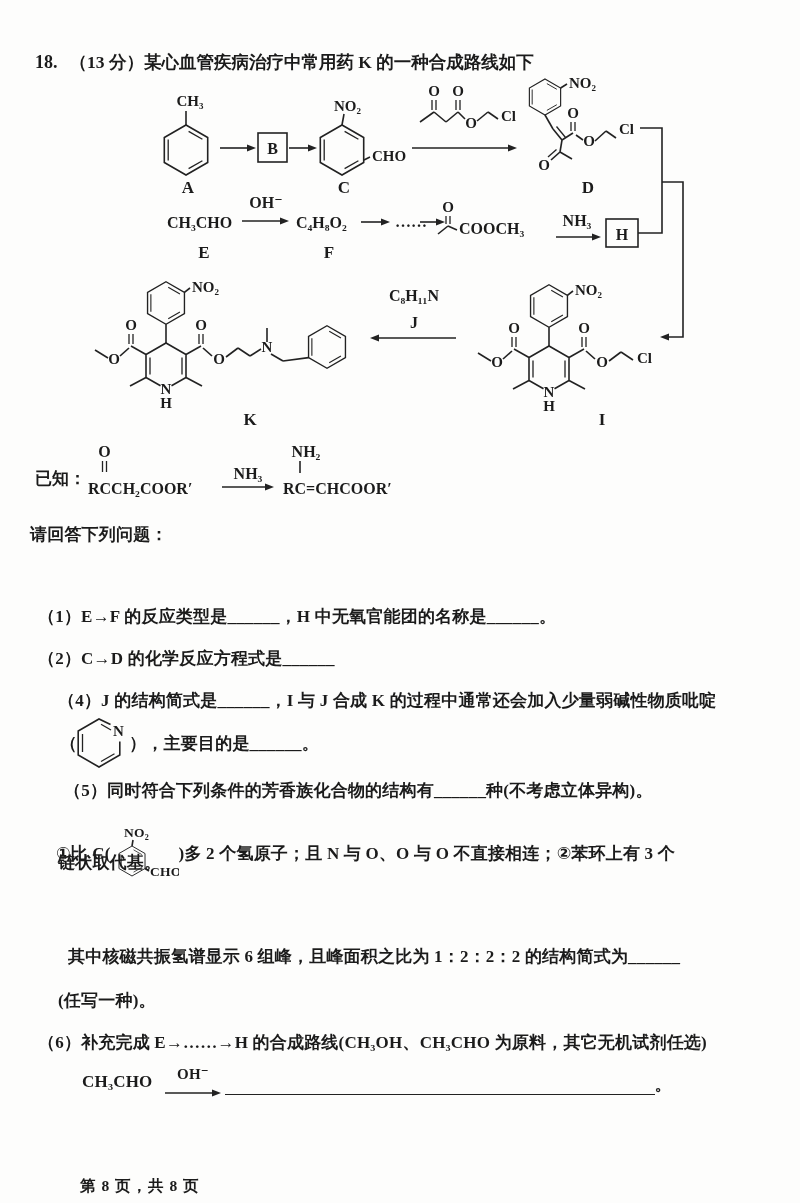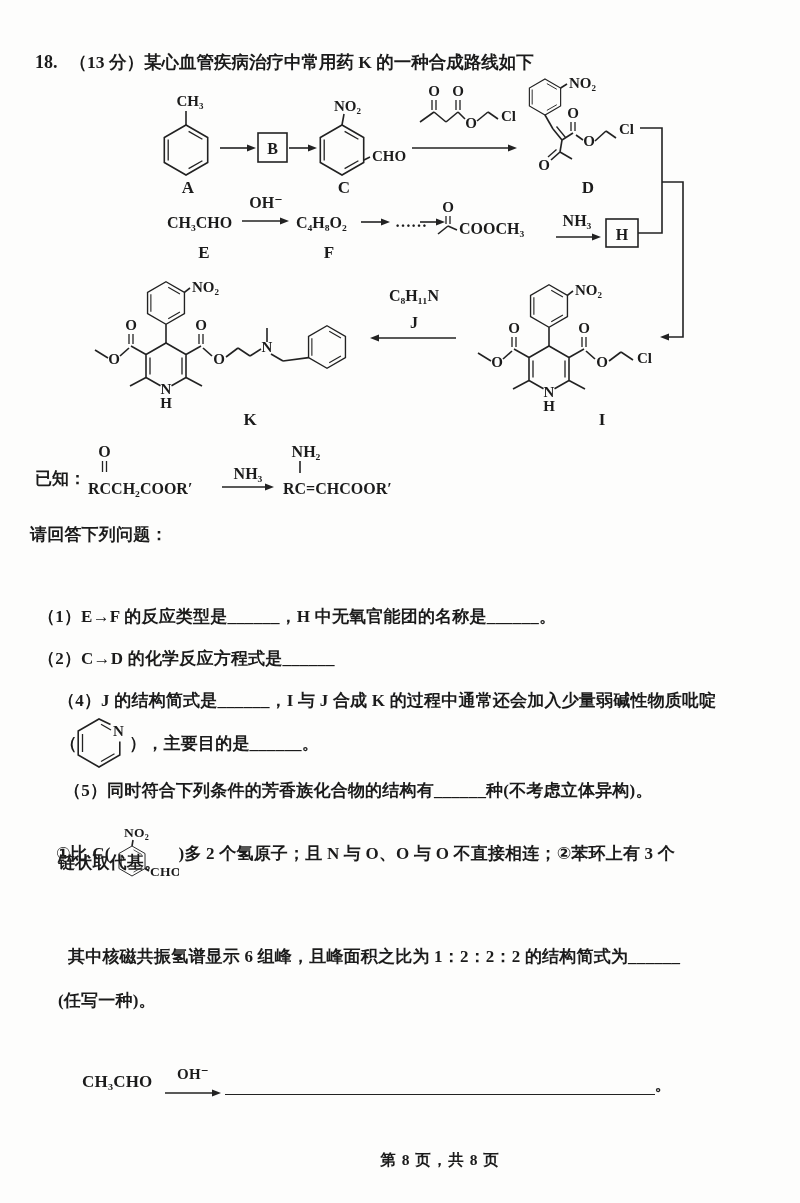--- a/index.html
+++ b/index.html
@@ -21,21 +21,21 @@
   .t15 { font-size:15px; }
   .t16 { font-size:16px; }
   .t17 { font-size:17px; }
   .mid { text-anchor:middle; }
   .bond  { stroke:#222; stroke-width:1.6; fill:none; }
   .bond2 { stroke:#222; stroke-width:1.3; fill:none; }
   .ah    { fill:#222; stroke:none; }
   .blankline { border-bottom:1.6px solid #222; height:0; }
   .titleline { position:absolute; left:35px; top:50px; font-size:17.5px; font-weight:600; white-space:nowrap; }
   .titleline .num { font-size:18px; margin-right:12px; }
-  .footer { position:absolute; left:80px; top:1150px; width:720px; text-align:center;
+  .footer { position:absolute; left:80px; top:1176px; width:720px; text-align:left;
             font-size:15.5px; font-weight:600; letter-spacing:1px; }
 </style>
 </head>
 <body>
 
 <div class="page">
 
   <div class="titleline">
     <span class="num">18.</span><span>（13 分）某心血管疾病治疗中常用药 K 的一种合成路线如下</span>
   </div>
@@ -287,20 +287,21 @@
       <text class="t13" x="13" y="12">NO₂</text>
       <line class="bond" x1="34" y1="43.5" x2="38" y2="46"></line>
       <text class="t13" x="39" y="51">CHO</text>
     </svg>
     <span>)多 2 个氢原子；且 N 与 O、O 与 O 不直接相连；②苯环上有 3 个</span>
   </div>
 
   <div class="q" style="left:58px; top:852px;">链状取代基。</div>
   <div class="q" style="left:68px; top:946px;">其中核磁共振氢谱显示 6 组峰，且峰面积之比为 1：2：2：2 的结构简式为______</div>
   <div class="q" style="left:58px; top:990px;">(任写一种)。</div>
+  <div class="q" style="left:38px; top:1032px;">（6）补充完成 E→……→H 的合成路线(CH₃OH、CH₃CHO 为原料，其它无机试剂任选)</div>
 
   <div class="q flexend" style="left:82px; top:1066px; height:34px;">
     <span style="margin-bottom:7px; margin-right:10px;">CH₃CHO</span>
     <svg width="62" height="34" viewBox="0 0 62 34">
       <text class="t15 mid" x="30" y="13">OH⁻</text>
       <line class="bond" x1="2" y1="27" x2="54" y2="27"></line>
       <polygon class="ah" points="58,27 49,23.5 49,30.5"></polygon>
     </svg>
     <div class="blankline" style="width:430px; margin-bottom:5px;"></div>
     <span style="margin-bottom:4px;">。</span>

